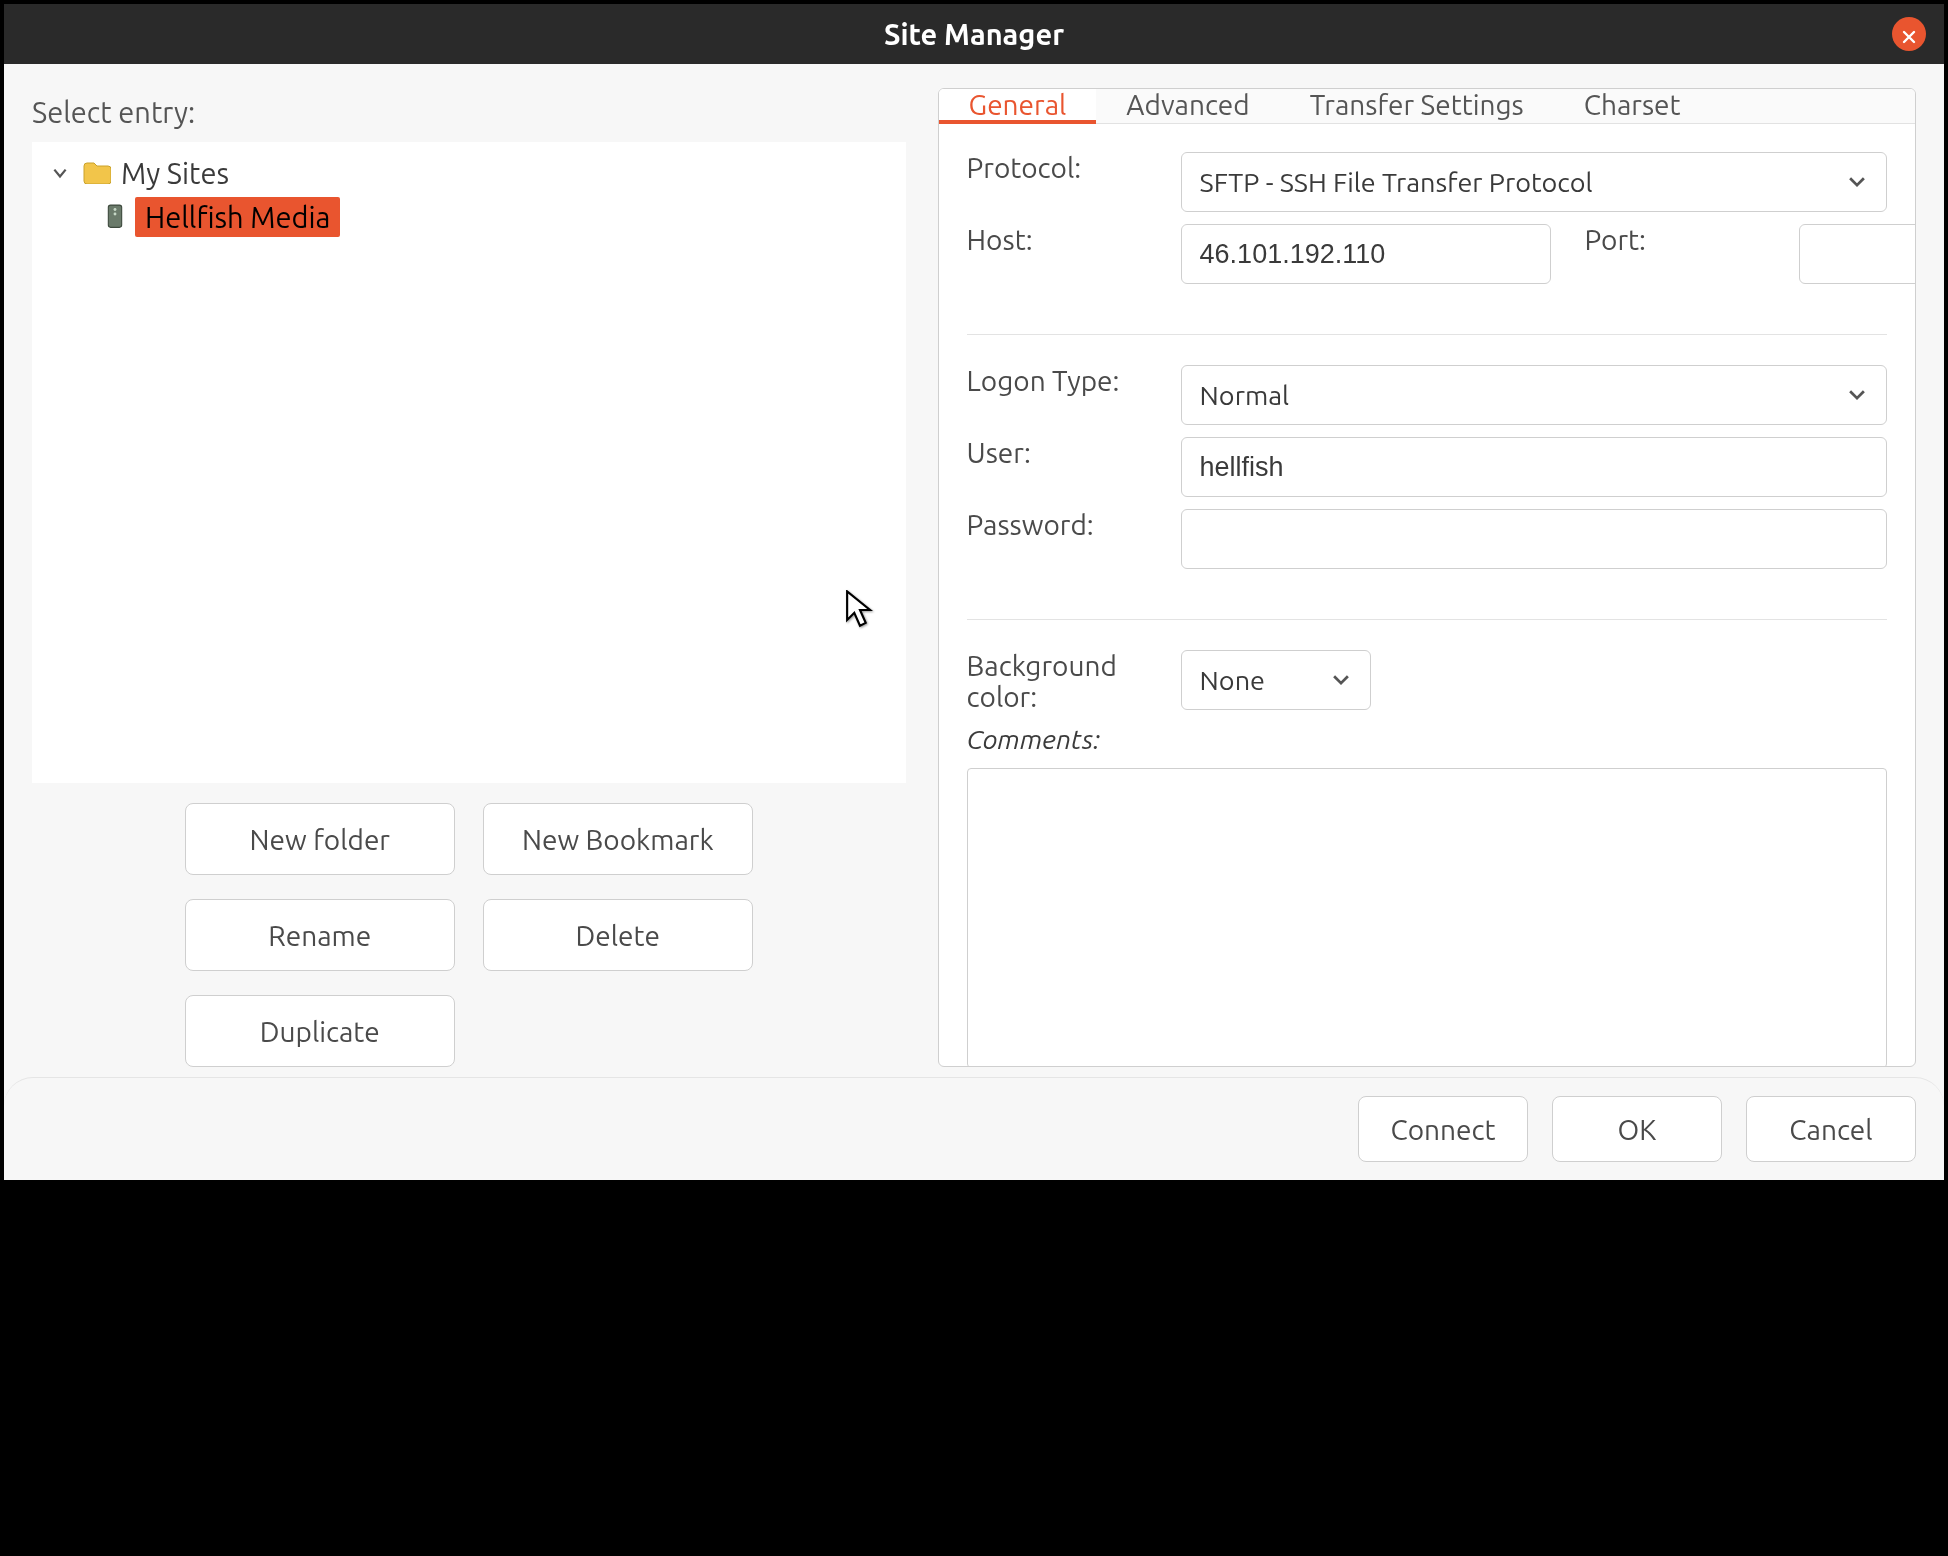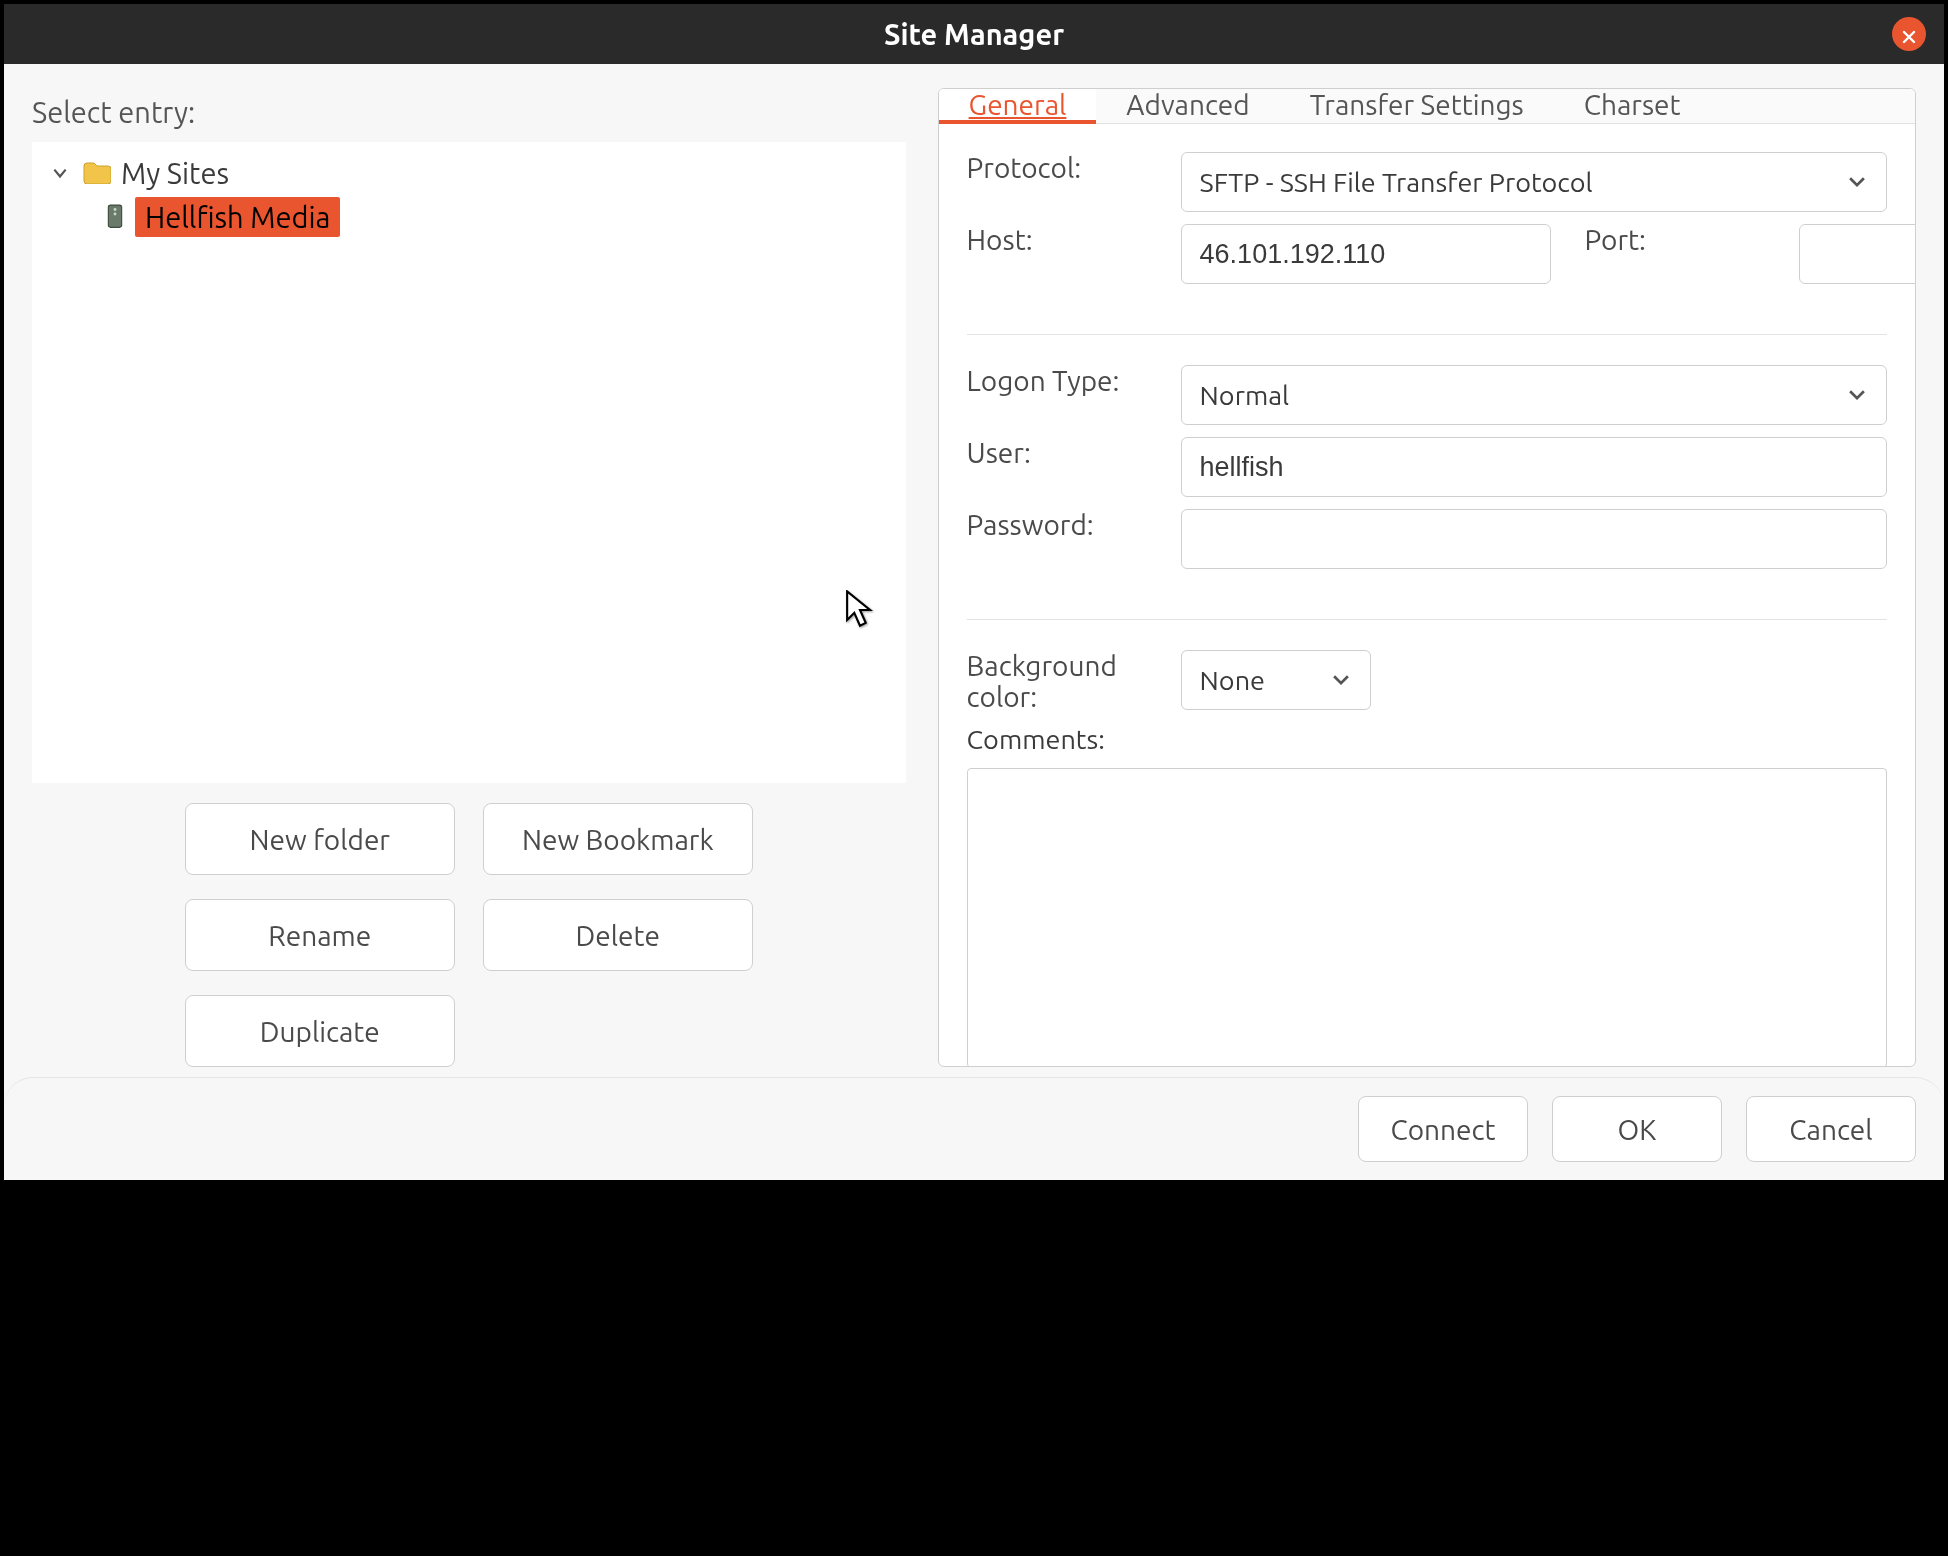--- a/index.html
+++ b/index.html
@@ -145,21 +145,20 @@
     font-size: 28px;
     color: #555;
     cursor: pointer;
     border-bottom: 4px solid transparent;
     margin-bottom: -1px;
   }
   .tab.active {
     color: #e9552f;
     border-bottom-color: #e9552f;
     background: #fff;
-    text-decoration: underline;
   }
 
   .tab-body {
     flex: 1 1 auto;
     padding: 28px 28px 20px 28px;
     display: flex;
     flex-direction: column;
   }
 
   .form-row {
@@ -202,21 +201,21 @@
 
   .protocol-select, .logon-select { flex: 1 1 auto; }
 
   .host-input { width: 370px; flex: 0 0 auto; }
   .port-input { width: 185px; flex: 0 0 auto; }
   .port-label { width: auto; min-width: 70px; margin-left: 10px; }
 
   .bg-row .select { width: 190px; }
 
   .comments-block { display: flex; flex-direction: column; }
-  .comments-block .lbl { margin-bottom: 14px; }
+  .comments-block .lbl { margin-bottom: 14px; font-style: italic; }
   .comments-area {
     flex: 1 1 auto;
     min-height: 300px;
     border: 1px solid #cfcfcf;
     border-radius: 4px;
     resize: none;
     font-family: inherit;
     font-size: 26px;
     padding: 10px 12px;
   }

